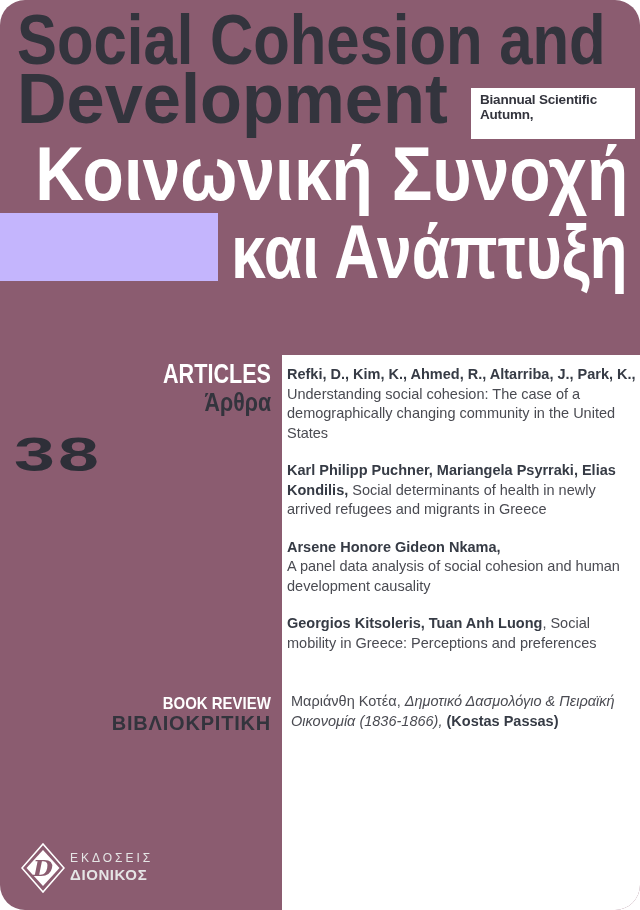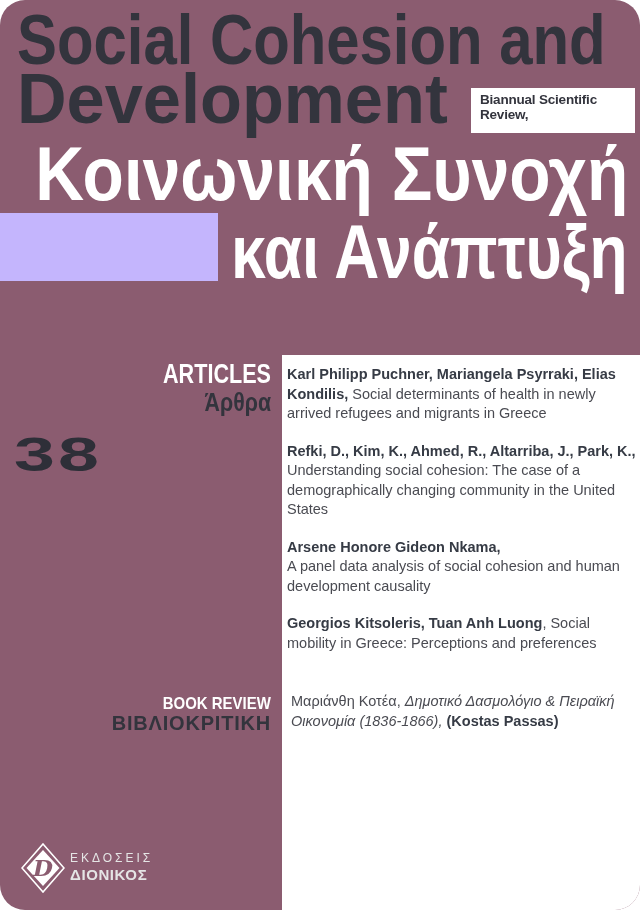--- a/index.html
+++ b/index.html
@@ -26,21 +26,21 @@
   .t-en1{top:5px;font-size:70px;transform:scaleX(0.855);}
   .t-en2{top:64px;font-size:70px;transform:scaleX(0.98);}
 
   
   .t-gr{right:12px;color:#ffffff;font-weight:700;white-space:nowrap;line-height:1;
         transform-origin:right top;}
   .t-gr1{top:136px;font-size:76px;transform:scaleX(0.89);}
   .t-gr2{top:214px;font-size:76px;transform:scaleX(0.82);}
 
   
-  .review-box{left:471px;top:88px;width:164px;height:45px;background:#fff;
+  .review-box{left:471px;top:88px;width:164px;height:51px;background:#fff;
               box-sizing:border-box;padding:5px 0 0 9px;color:var(--ink);}
   .rb-bold{font-size:13.5px;font-weight:700;line-height:14.5px;letter-spacing:-0.2px;}
   .rb-reg{font-size:11.5px;line-height:13px;margin-top:2px;}
 
   
   .issue-box{left:0;top:213px;width:218px;height:68px;background:#c4b5fd;color:var(--ink);}
   .issue-number{position:absolute;left:14px;top:217px;font-size:49px;line-height:1;
                 font-weight:700;letter-spacing:2px;color:#2e2f38;
                 transform:scaleX(1.5);transform-origin:left top;}
   .issue-meta{position:absolute;right:6px;top:219px;text-align:right;}
@@ -79,39 +79,39 @@
 
 <div class="page">
 
   <div class="abs panel"></div>
 
   <div class="abs t-en t-en1">Social Cohesion and</div>
   <div class="abs t-en t-en2">Development</div>
 
   <div class="abs review-box">
     <div class="rb-bold">Biannual Scientific</div>
-    <div class="rb-bold">Review,</div>
+    <div class="rb-bold">Autumn,</div>
   </div>
 
   <div class="abs t-gr t-gr1">Κοινωνική Συνοχή</div>
   <div class="abs t-gr t-gr2">και Ανάπτυξη</div>
 
   <div class="abs issue-box">
     <div class="issue-number">38</div>
   </div>
 
   <div class="abs h-articles">ARTICLES</div>
   <div class="abs h-arthra">Άρθρα</div>
 
   <div class="abs articles">
     <div class="article">
-      <span class="au">Karl Philipp Puchner, Mariangela Psyrraki, Elias Kondilis,</span><span> Social determinants of health in newly arrived refugees and migrants in Greece</span>
+      <span class="au">Refki, D., Kim, K., Ahmed, R., Altarriba, J., Park, K.,</span><span> Understanding social cohesion: The case of a demographically changing community in the United States</span>
     </div>
     <div class="article">
-      <span class="au">Refki, D., Kim, K., Ahmed, R., Altarriba, J., Park, K.,</span><span> Understanding social cohesion: The case of a demographically changing community in the United States</span>
+      <span class="au">Karl Philipp Puchner, Mariangela Psyrraki, Elias Kondilis,</span><span> Social determinants of health in newly arrived refugees and migrants in Greece</span>
     </div>
     <div class="article break-after-authors">
       <span class="au">Arsene Honore Gideon Nkama,</span><span>A panel data analysis of social cohesion and human development causality</span>
     </div>
     <div class="article">
       <span class="au">Georgios Kitsoleris, Tuan Anh Luong</span><span>, Social mobility in Greece: Perceptions and preferences</span>
     </div>
   </div>
 
   <div class="abs h-bookreview">BOOK REVIEW</div>

